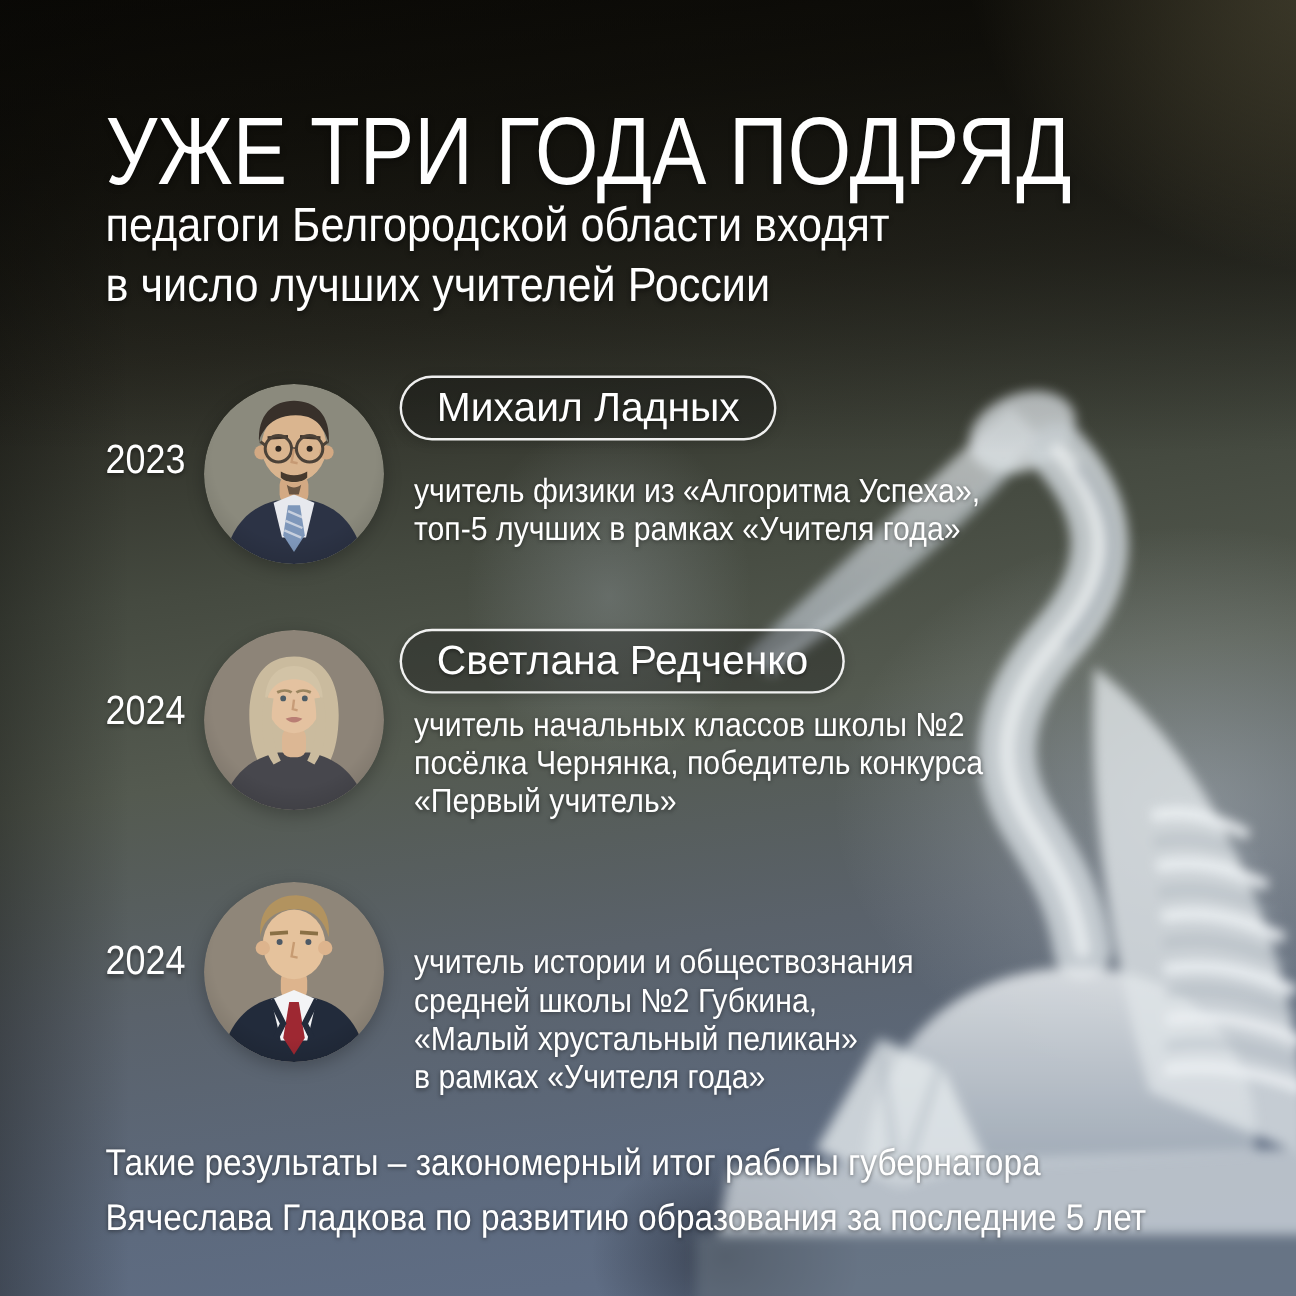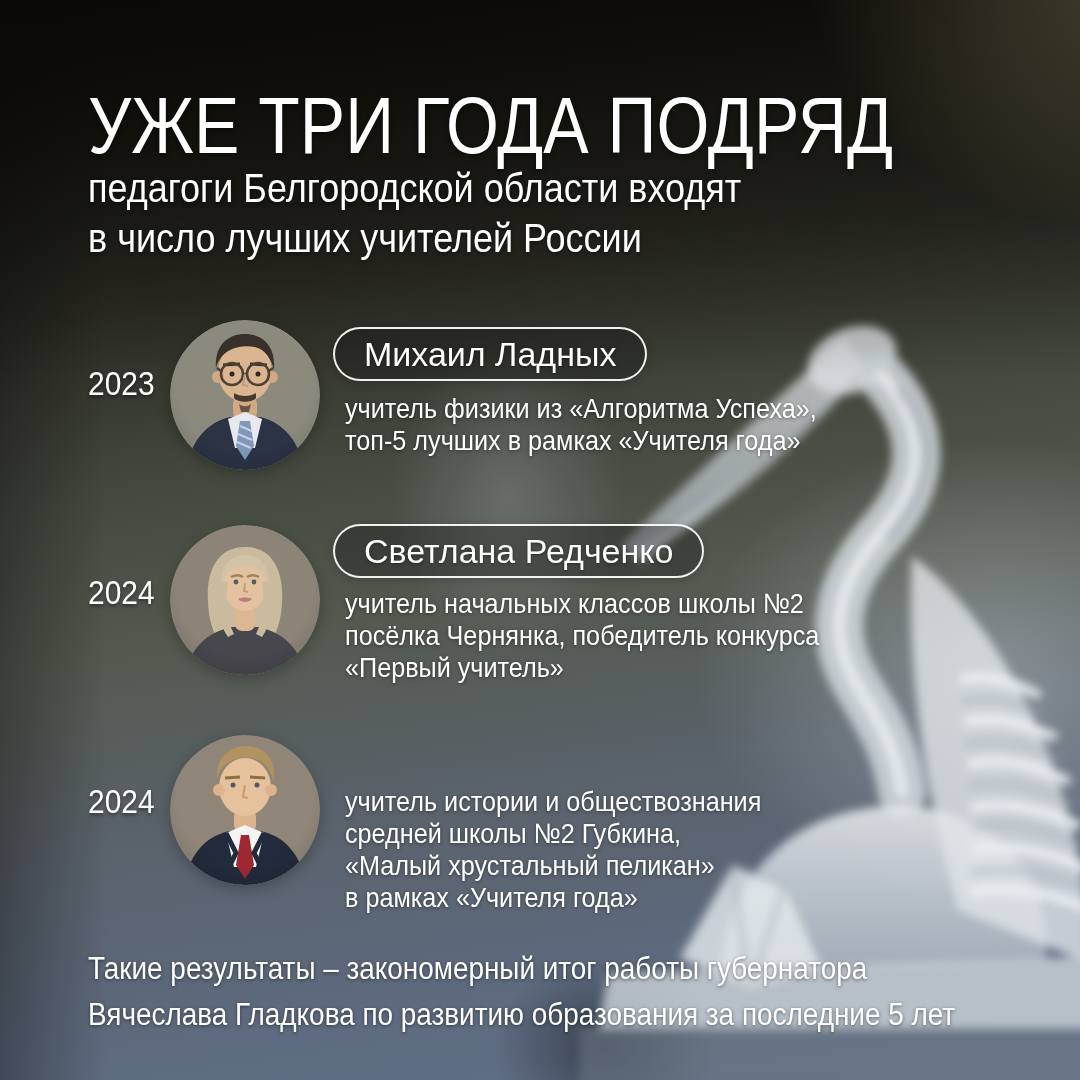--- a/index.html
+++ b/index.html
@@ -31,21 +31,21 @@
     border-radius:29px;display:inline-flex;align-items:center;padding:0 29px;
     background:rgba(10,12,12,.28);box-shadow:0 2px 10px rgba(0,0,0,.18);}
   .pill span{font-size:34px;font-weight:400;white-space:nowrap;text-shadow:0 1px 3px rgba(0,0,0,.4);}
   .desc{position:absolute;left:345px;font-size:28px;line-height:32px;font-weight:400;
     transform:scaleX(.9);transform-origin:left top;white-space:nowrap;text-shadow:0 1px 4px rgba(0,0,0,.45);}
   .footer{position:absolute;left:88px;top:946px;font-size:31px;line-height:46px;font-weight:400;
     transform:scaleX(.9);transform-origin:left top;white-space:nowrap;text-shadow:0 1px 4px rgba(0,0,0,.5);}
   
   .y1{top:364px;} .y2{top:573px;} .y3{top:782px;}
   .av1{top:320px;} .av2{top:525px;} .av3{top:735px;}
-  .p1{top:327px;text-align:center;} .p2{top:524px;} .p3{top:722px;}
+  .p1{top:313px;text-align:center;} .p2{top:524px;} .p3{top:722px;}
   .d1{top:393px;} .d2{top:588px;} .d3{top:786px;}
 </style>
 </head>
 <body>
 
 <div class="canvas">
 
   <svg class="pelican" viewBox="0 0 520 820" aria-hidden="true">
     <defs>
       <linearGradient id="glassV" x1="0" y1="0" x2="0" y2="1">

